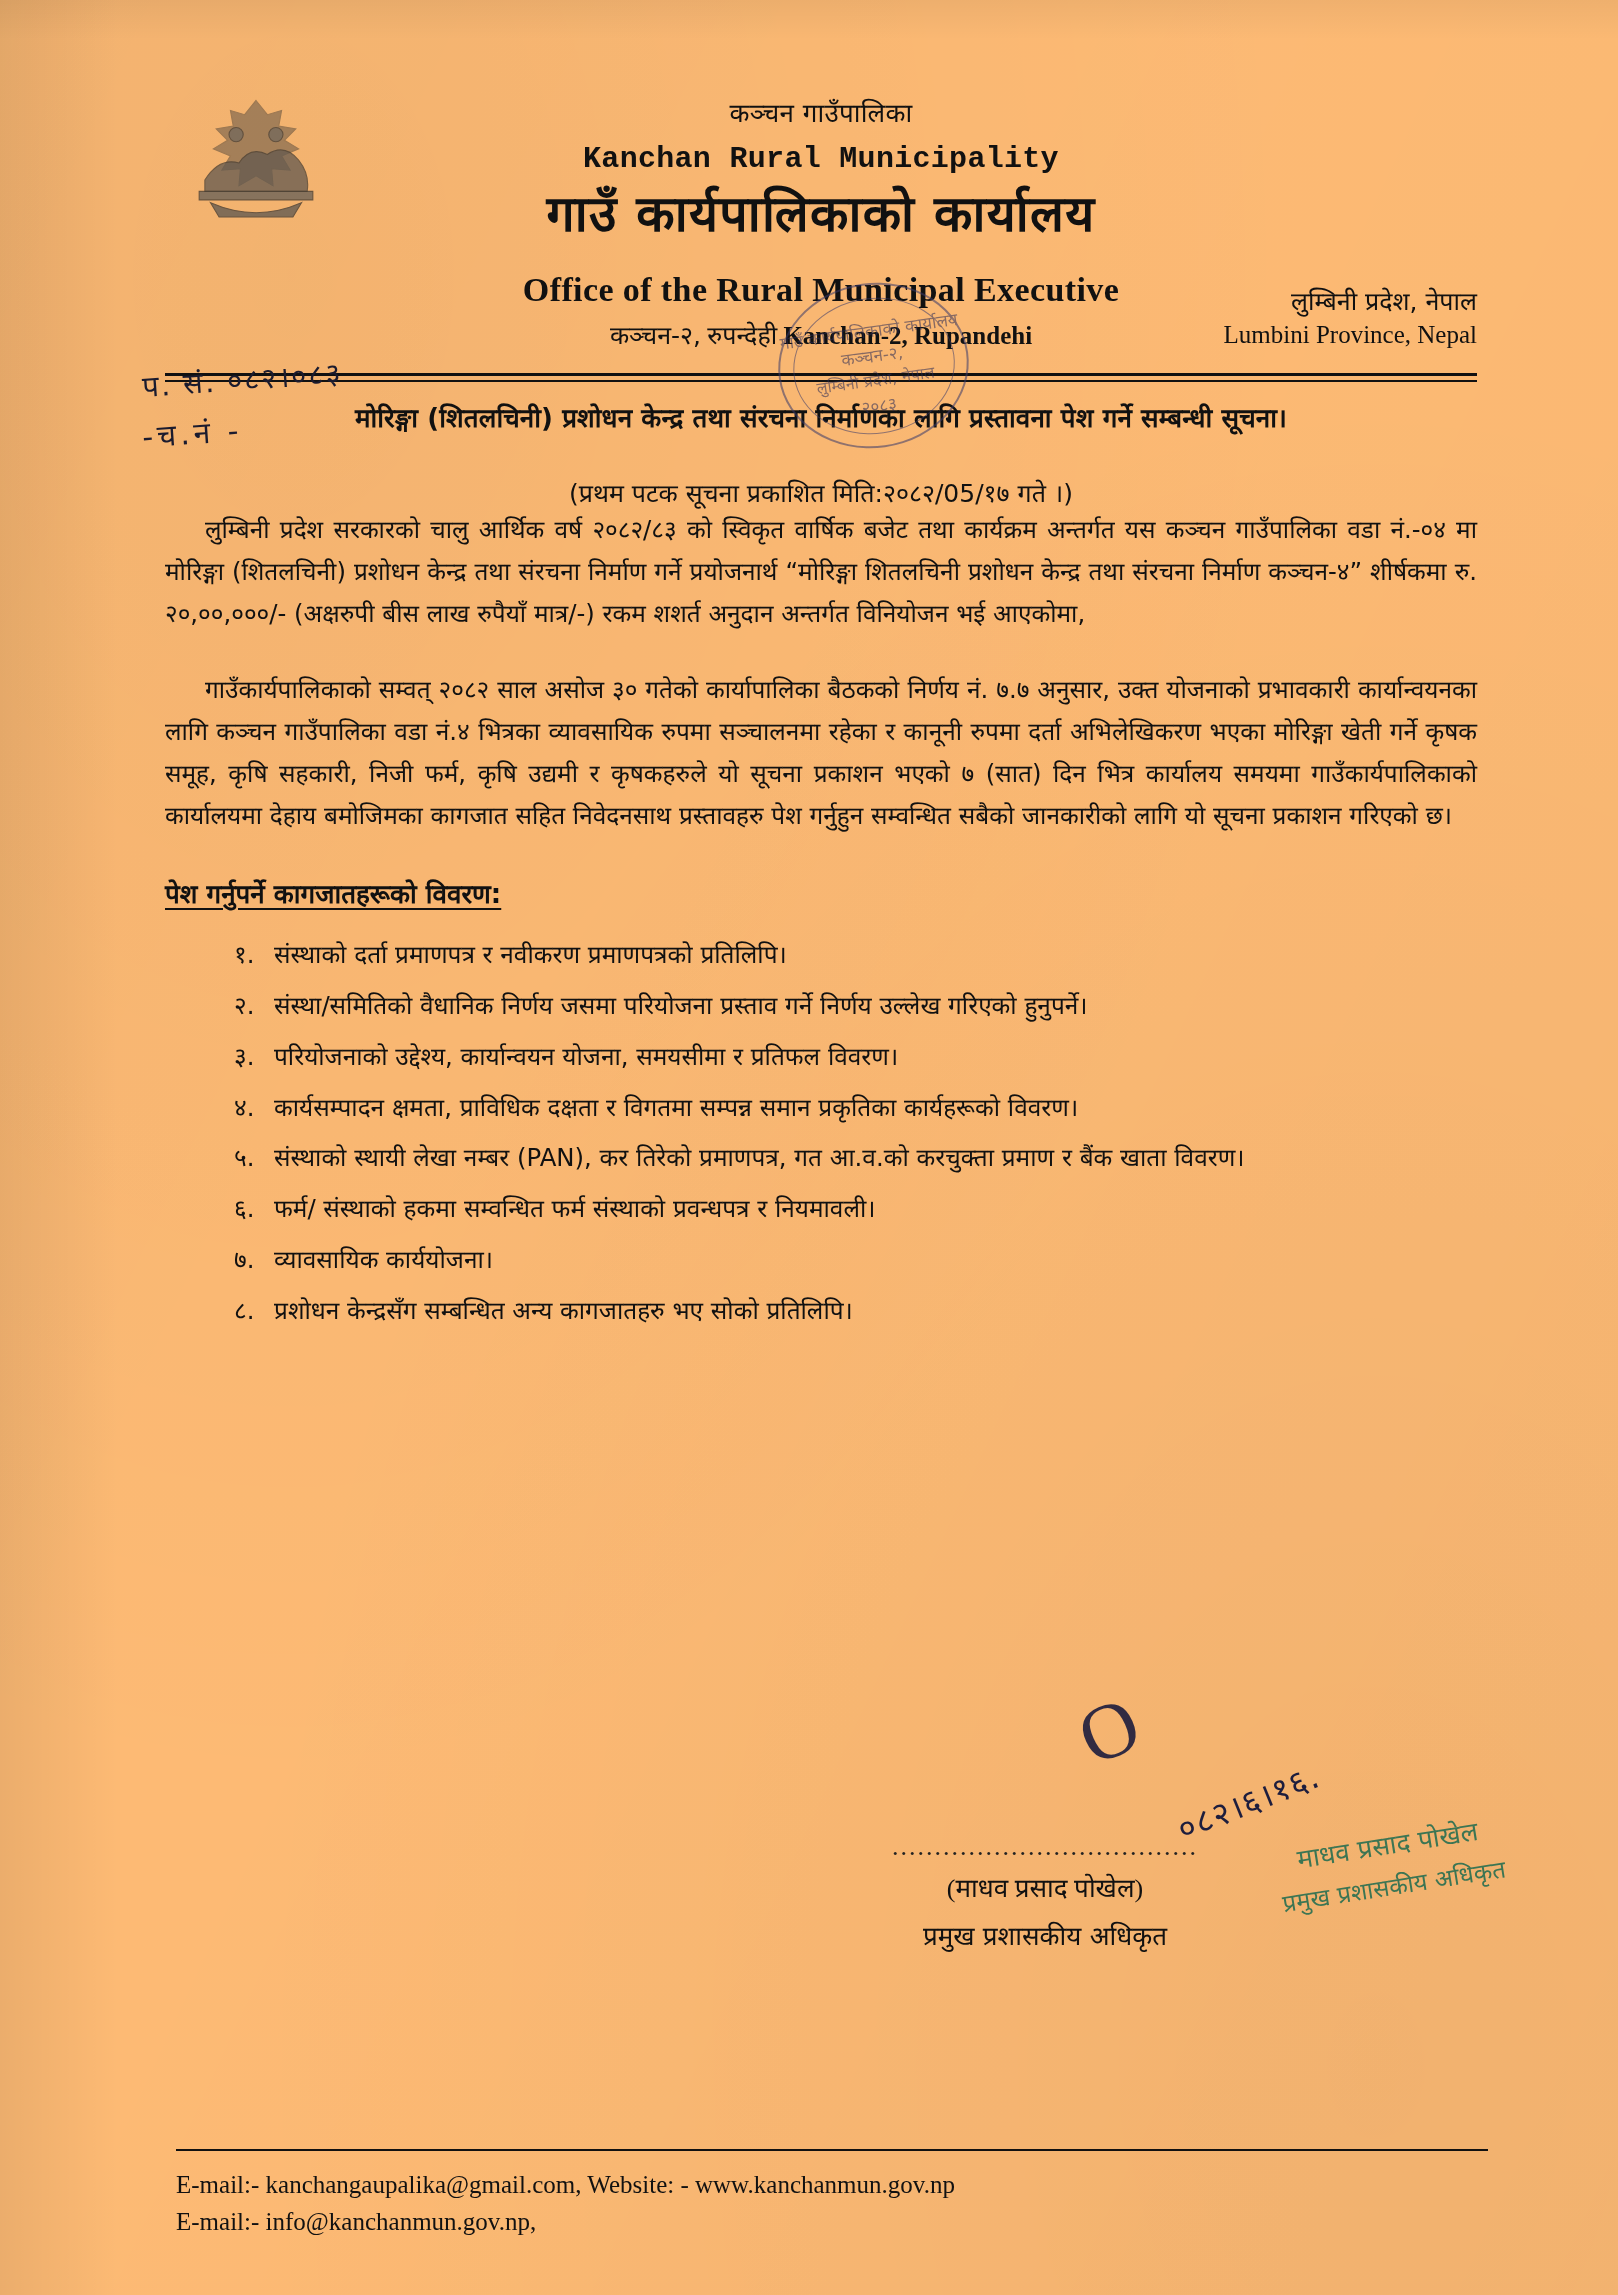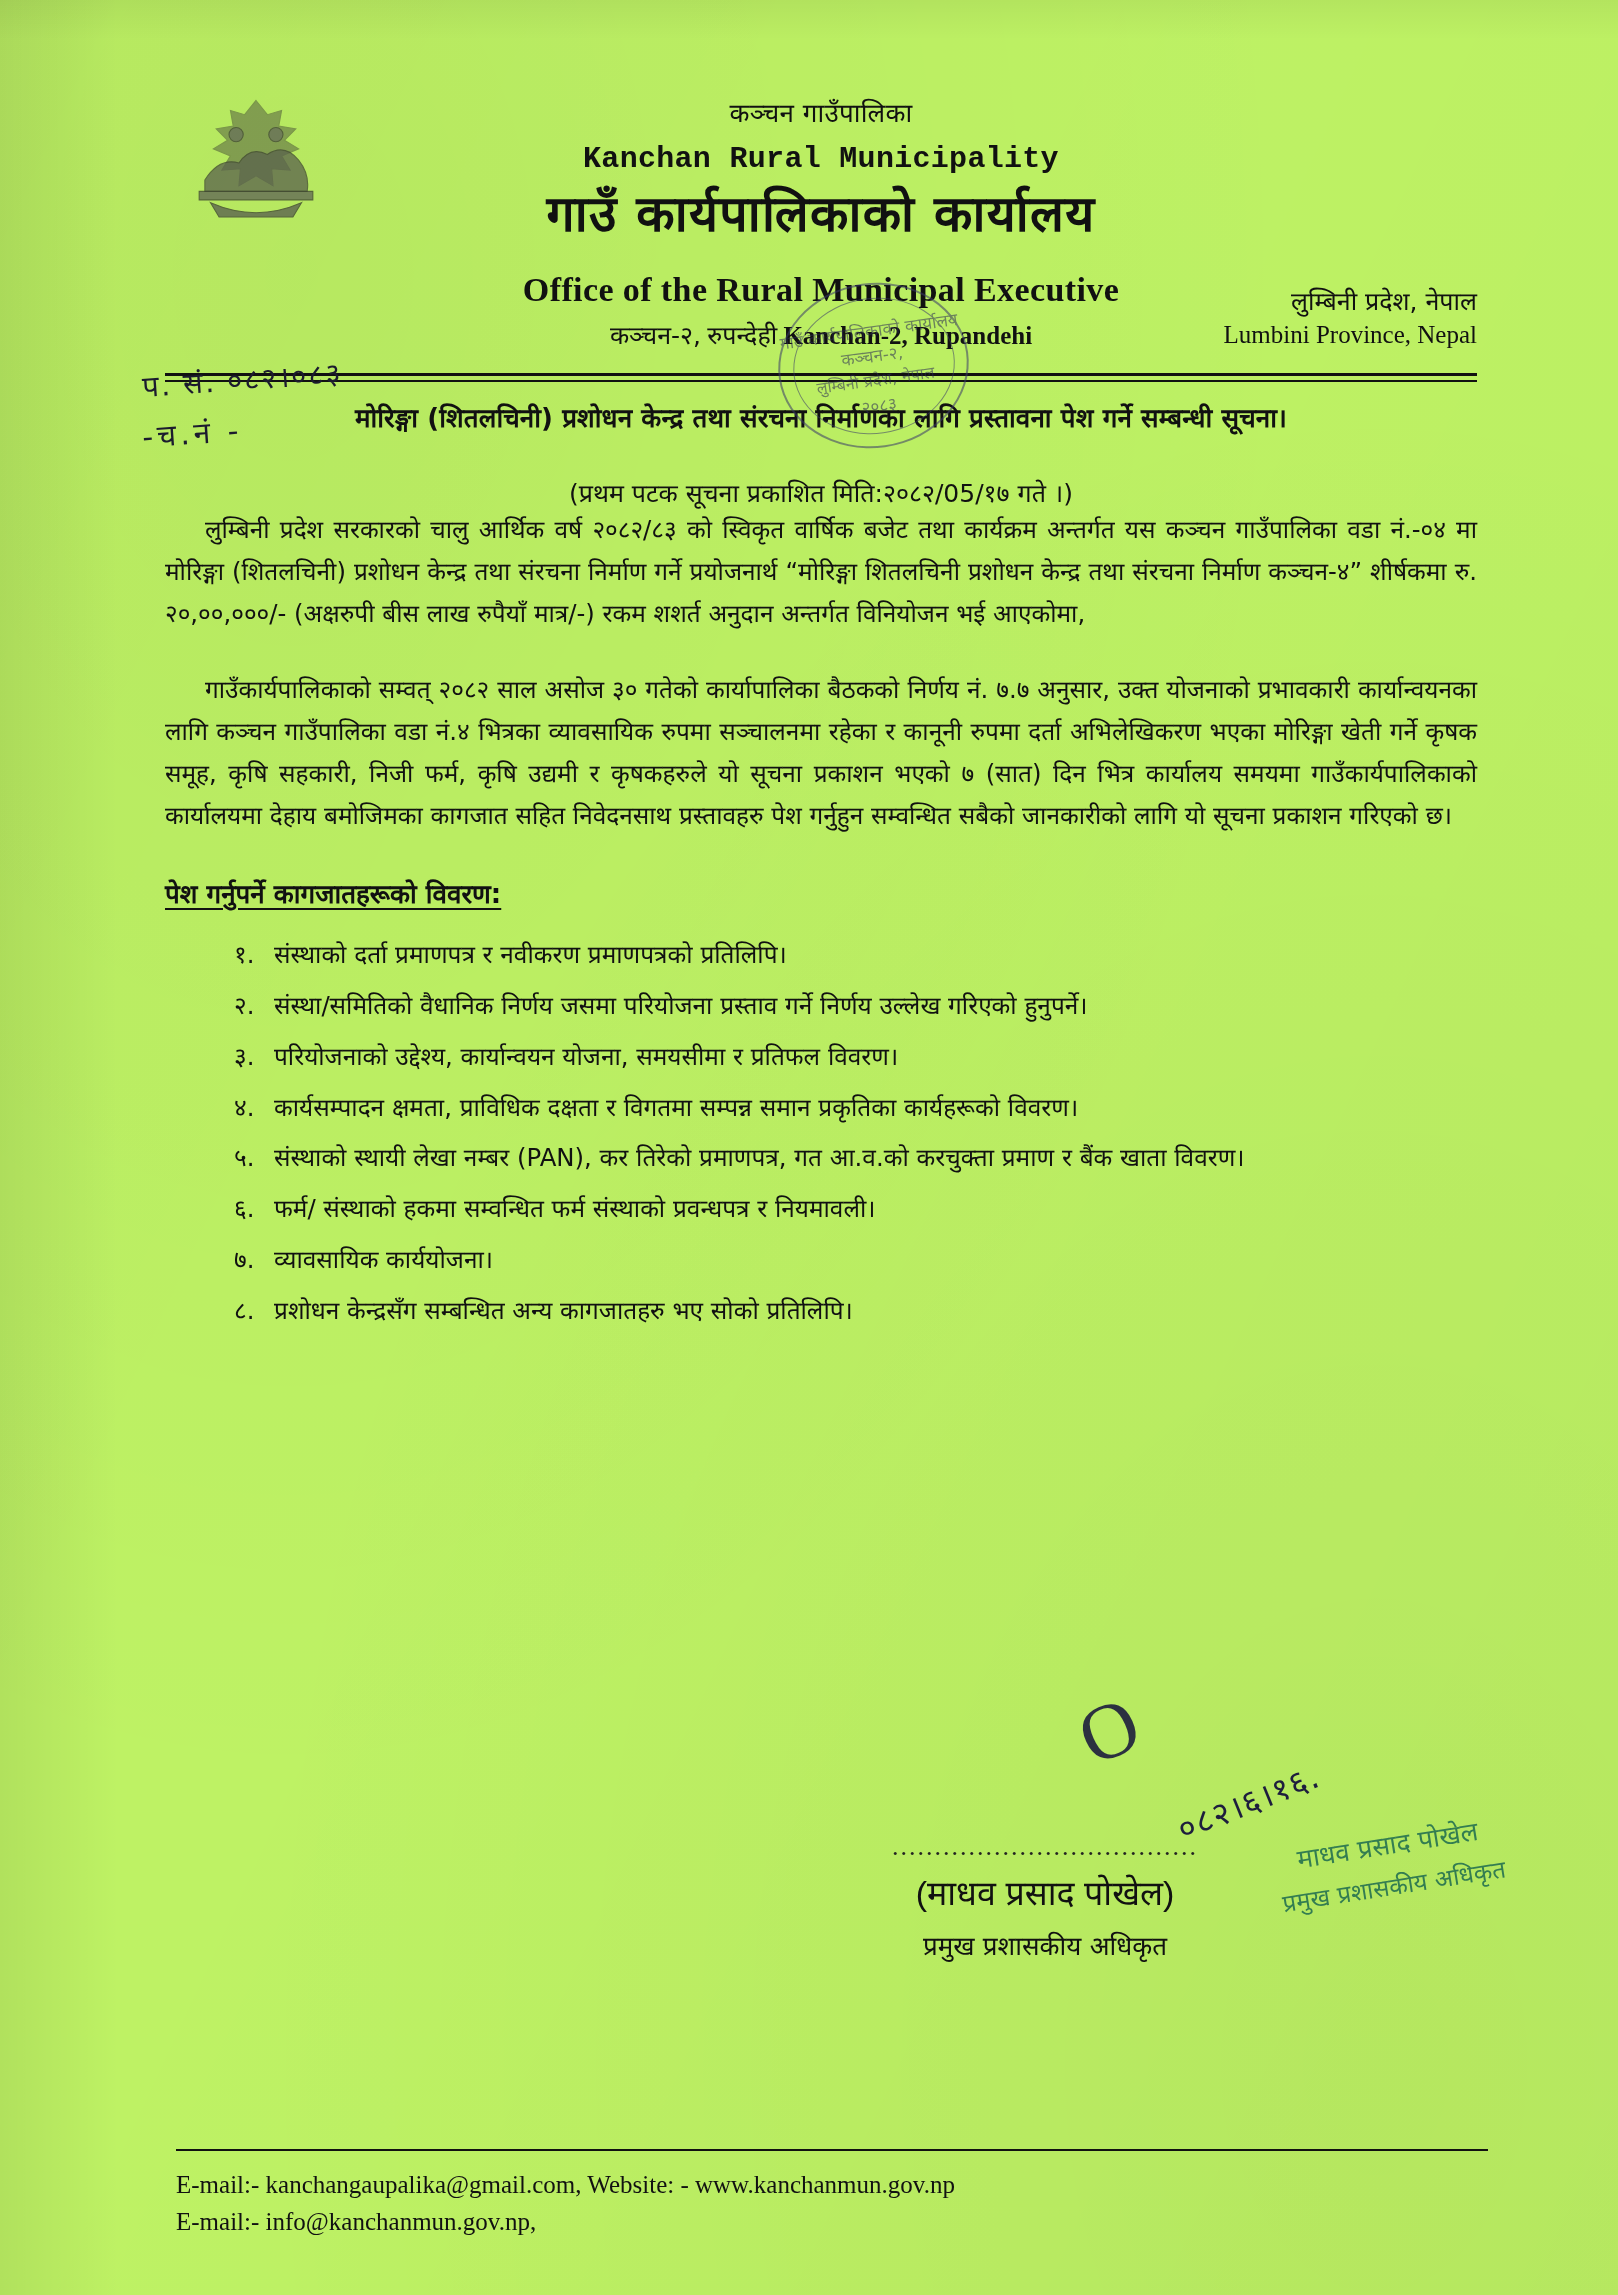--- a/index.html
+++ b/index.html
@@ -11,21 +11,21 @@
     width: 1619px;
     height: 2295px;
     position: relative;
     font-family: "DejaVu Sans", sans-serif;
     color: #111;
     overflow: hidden;
   }
   .page {
     position: absolute;
     inset: 0;
-    background: #bef264;
+    background: #fdba74;
     padding-left: 44px;
   }
   
   .page::before {
     content: "";
     position: absolute;
     inset: 0;
     background:
       radial-gradient(ellipse at 18% 12%, rgba(0,0,0,0.035), rgba(0,0,0,0) 55%),
       radial-gradient(ellipse at 85% 90%, rgba(0,0,0,0.03), rgba(0,0,0,0) 60%),
@@ -229,22 +229,22 @@
     width: 534px;
     text-align: center;
   }
   .sig-dots {
     font-family: "Liberation Serif", serif;
     font-size: 26px;
     letter-spacing: 2px;
     color: #222;
   }
   .sig-name {
-    font-family: Liberation Sans, sans-serif;
-    font-size: 34px;
+    font-family: Liberation Serif, serif;
+    font-size: 26px;
     margin-top: 6.6px;
   }
   .sig-post {
     font-family: "DejaVu Sans", sans-serif;
     font-size: 26px;
     margin-top: 12px;
   }
   .signature-scrawl {
     position: absolute;
     left: 1081px;

